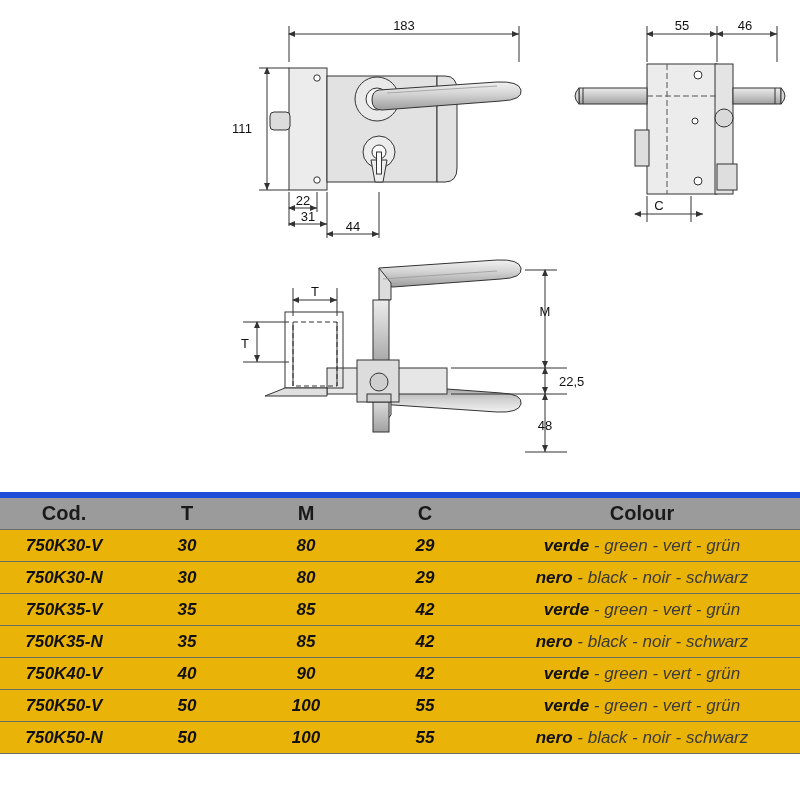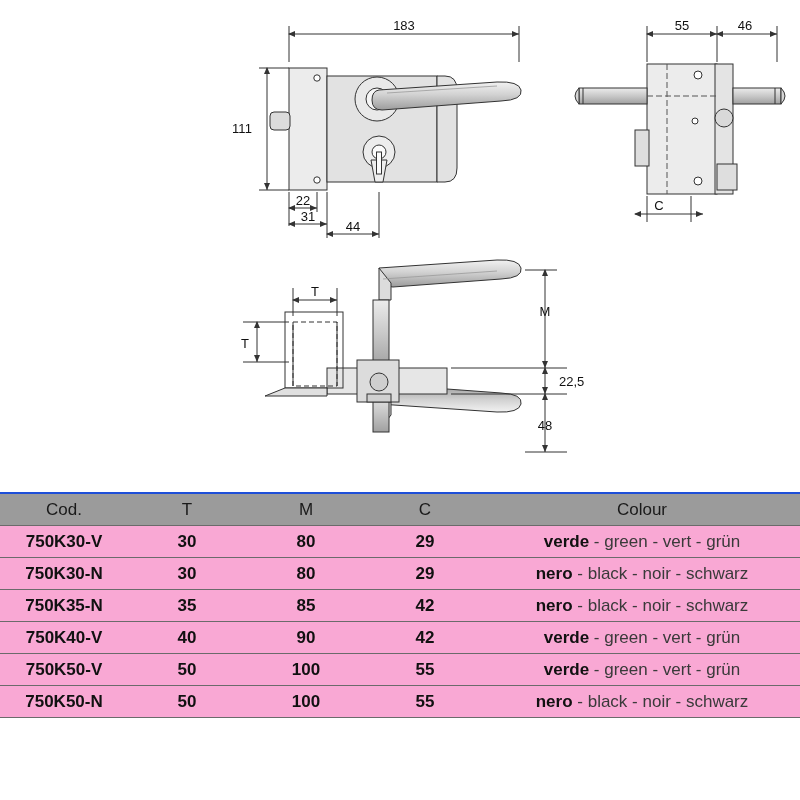--- a/index.html
+++ b/index.html
@@ -30,27 +30,28 @@
     line-height:31px;
     text-align:center;
     font-size:17px;
     font-weight:bold;
     color:#111;
     white-space:nowrap;
   }
   .spec-table thead th{
     background:#9b9b9b;
     color:#1a1a1a;
-    font-weight:normal;
-    font-size:17px;
-    border-top:2px solid #1d4ed8;
+    font-weight:bold;
+    font-size:20px;
+    border-top:6px solid #1d4ed8;
     border-bottom:1px solid #6b6b6b;
   }
   .spec-table tbody tr td{
-    background:#f9a8d4;
+    background:#eab308;
+    font-style:italic;
   }
   .col-cod{width:128px;}
   .col-t{width:118px;}
   .col-m{width:120px;}
   .col-c{width:118px;}
   .col-colour{width:316px;margin-top:32px;}
   .colour-cell .name{font-weight:bold;color:#111;text-align:center;}
   .colour-cell .rest{font-weight:normal;color:#3a3a3a;text-align:right;}
 
   
@@ -242,20 +243,30 @@
       <td>750K30-N</td>
       <td>30</td>
       <td>80</td>
       <td>29</td>
       <td class="colour-cell">
         <span class="name">nero</span>
         <span class="rest">- black - noir - schwarz</span>
       </td>
     </tr>
     <tr>
+      <td>750K35-V</td>
+      <td>35</td>
+      <td>85</td>
+      <td>42</td>
+      <td class="colour-cell">
+        <span class="name">verde</span>
+        <span class="rest">- green - vert - grün</span>
+      </td>
+    </tr>
+    <tr>
       <td>750K35-N</td>
       <td>35</td>
       <td>85</td>
       <td>42</td>
       <td class="colour-cell">
         <span class="name">nero</span>
         <span class="rest">- black - noir - schwarz</span>
       </td>
     </tr>
     <tr>

